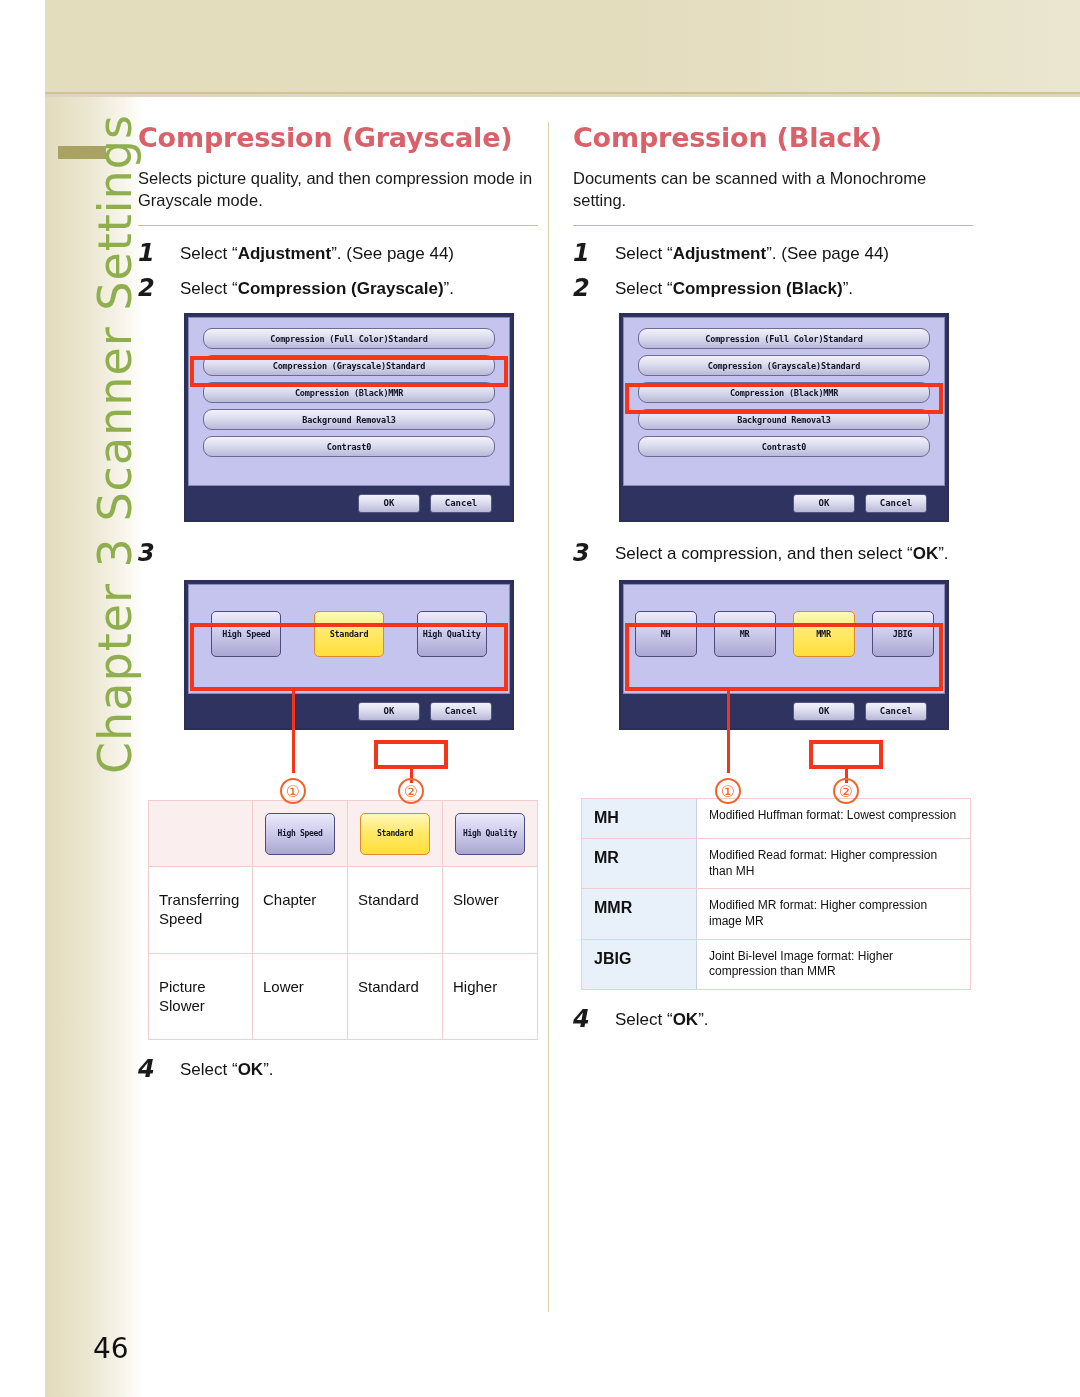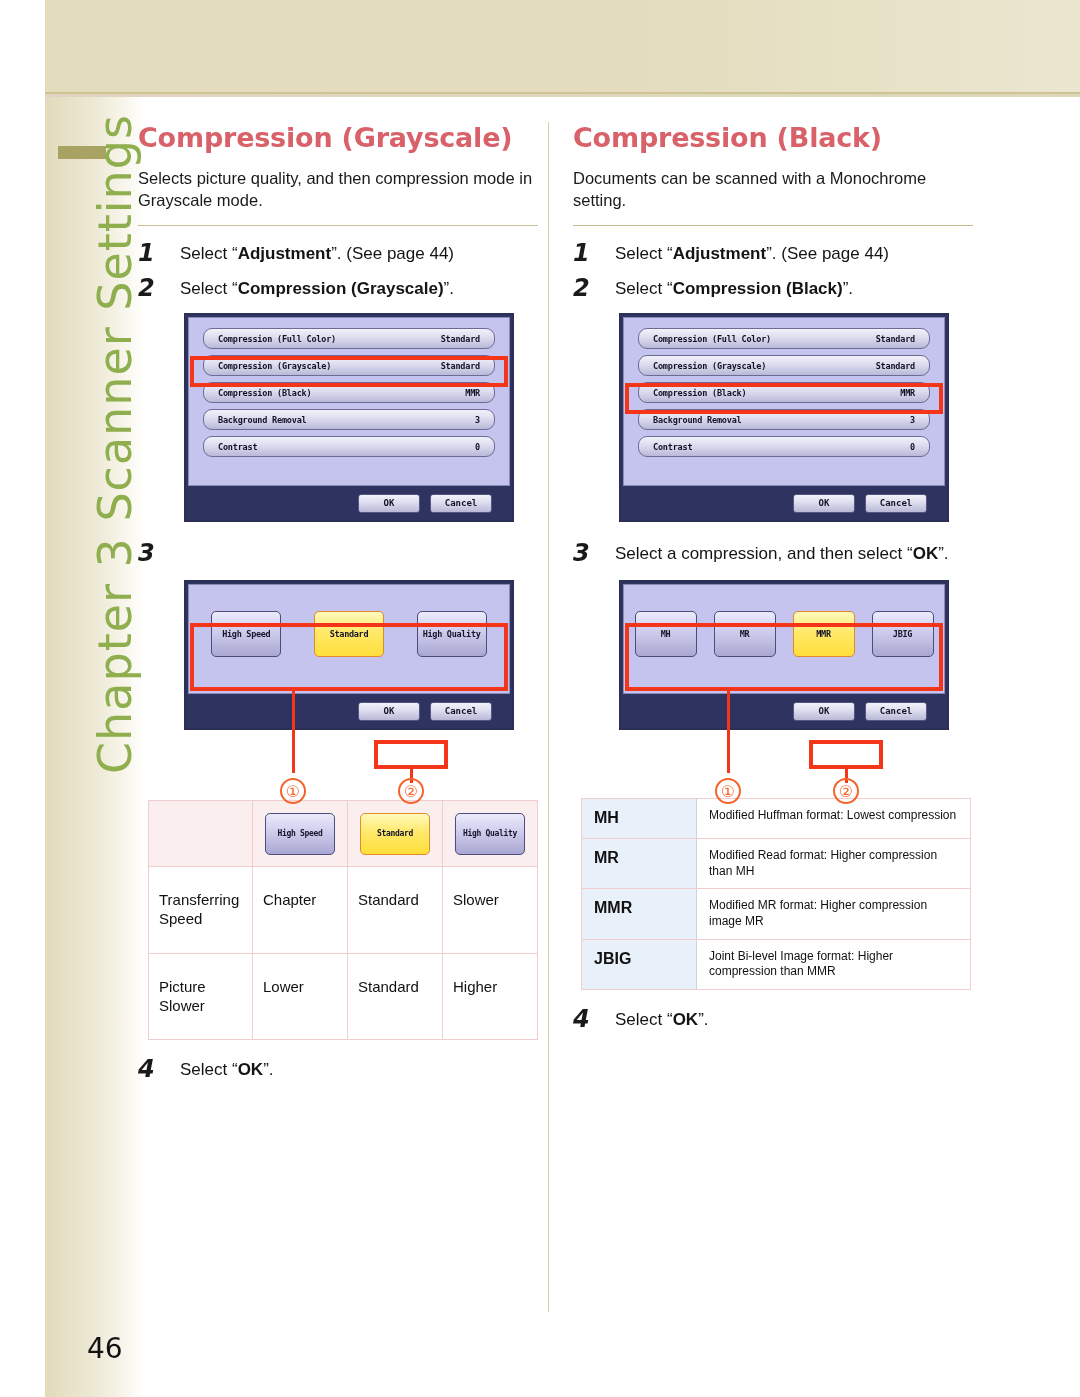--- a/index.html
+++ b/index.html
@@ -46,21 +46,21 @@
     letter-spacing:1px;
     white-space:nowrap;
     text-align:left;
     font-family:"DejaVu Sans", sans-serif;
   }
   .chapter-clip{
     position:absolute; left:45px; top:97px; width:100px; height:900px; overflow:visible;
   }
 
   .page-number{
-    position:absolute; left:87px; top:1332px;
+    position:absolute; left:93px; top:1332px;
     font-size:28px; color:#111;
     font-family:"DejaVu Sans", sans-serif;
   }
 
   
   .col-divider{
     position:absolute; left:548px; top:122px; width:1px; height:1190px;
     background:#d8d2a8;
   }
 
@@ -115,21 +115,21 @@
     background:#2e3360;
     height:34px;
     display:flex; align-items:center; justify-content:flex-end;
     padding-right:18px; gap:10px;
     position:relative;
   }
   .lcd-row{
     height:21px; margin-bottom:6px;
     background:linear-gradient(to bottom,#f2f2fa 0%,#dcdcef 45%,#b9b9d8 100%);
     border:1px solid #6b6b97; border-radius:9px;
-    display:flex; align-items:center; justify-content:space-between;
+    display:flex; align-items:center; justify-content:center;
     padding:0 14px;
     font-family:"DejaVu Sans Mono", monospace;
     font-size:8.5px; color:#121226; font-weight:bold;
     letter-spacing:-0.2px;
   }
   .lcd-row:last-child{ margin-bottom:16px; }
   .lcd-btn{
     background:linear-gradient(to bottom,#f2f2fa 0%,#dcdcef 45%,#b9b9d8 100%);
     border:1px solid #555584; border-radius:3px;
     width:62px; height:19px;

